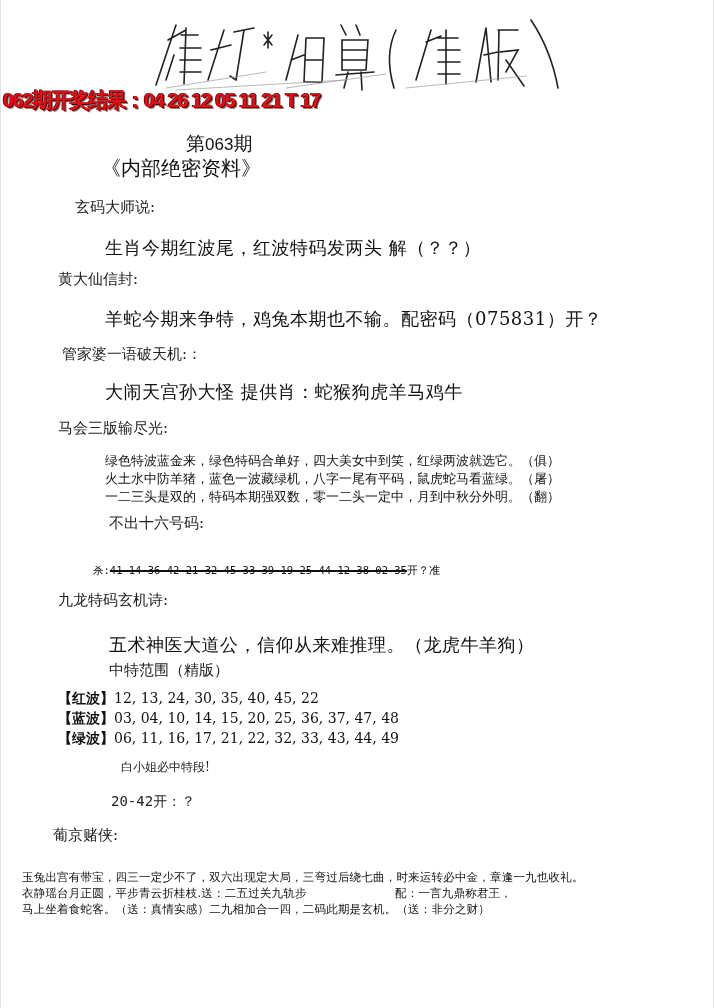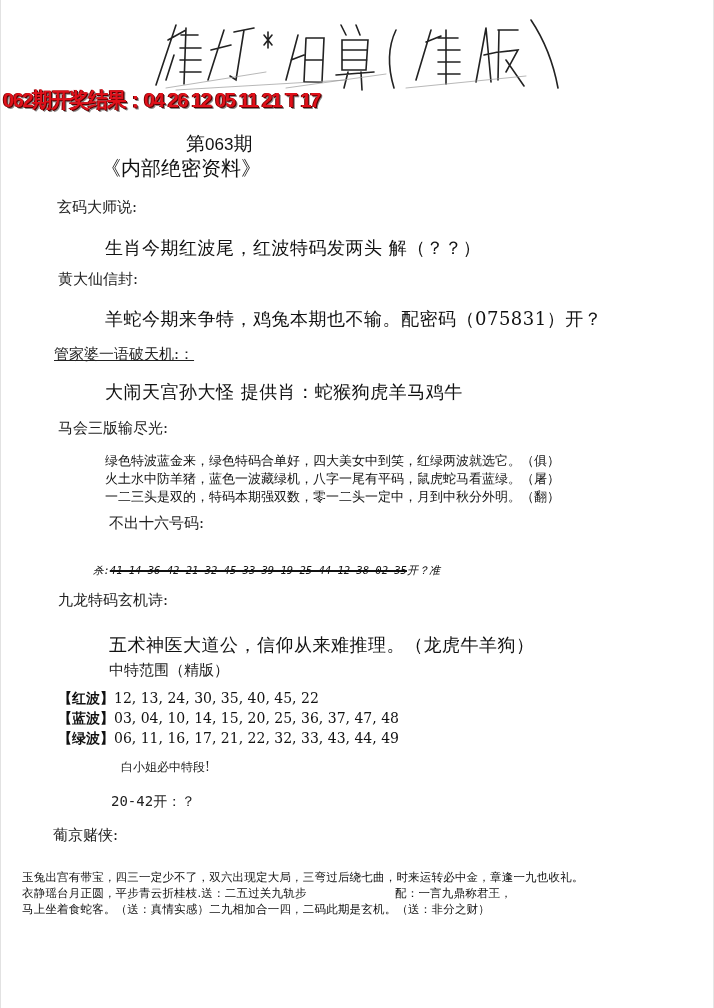--- a/index.html
+++ b/index.html
@@ -25,21 +25,21 @@
   }
   .issue { left: 145px; top: 131px; font-size: 19px; font-family: "DejaVu Sans", sans-serif; margin-left: 40px; }
   .issue .num { font-family: "Liberation Sans", sans-serif; font-size: 17px; }
 
   .doc-title { left: 100px; top: 155px; font-size: 20px; }
   .label { font-size: 15px; color: #222; }
   .big { font-size: 18px; letter-spacing: 0.5px; }
   .mid { font-size: 13px; font-family: "DejaVu Sans", sans-serif; }
 
   .kill {
-    left: 92px; top: 563px; font-size: 10.5px; font-family: "DejaVu Sans Mono", monospace; font-style: italic;
+    left: 92px; top: 563px; font-size: 10.5px; font-family: "DejaVu Sans Mono", monospace;
   }
   .kill .strike { text-decoration: line-through; text-decoration-thickness: 1.5px; }
   .kill .open { font-family: "DejaVu Sans", sans-serif; font-size: 11px; }
 
   .wave { font-size: 14px; font-family: "DejaVu Serif", serif; }
   .wave .br { font-weight: bold; }
 
   .small { font-size: 11.5px; font-family: "DejaVu Sans", sans-serif; letter-spacing: 0.2px; }
 </style>
 </head>
@@ -72,27 +72,27 @@
 </div>
 
 <div class="abs result">062期开奖结果：04 26 12 05 11 21 T 17</div>
 
 <div class="abs issue">
   <span>第</span><span class="num">063</span><span>期</span>
 </div>
 
 <div class="abs doc-title">《内部绝密资料》</div>
 
-<div class="abs label" style="left:56px; top:198px;">玄码大师说:</div>
+<div class="abs label" style="left:74px; top:198px;">玄码大师说:</div>
 <div class="abs big" style="left:104px; top:236px;">生肖今期红波尾，红波特码发两头 解（？？）</div>
 
 <div class="abs label" style="left:57px; top:270px;">黄大仙信封:</div>
 <div class="abs big" style="left:104px; top:307px;">羊蛇今期来争特，鸡兔本期也不输。配密码（075831）开？</div>
 
-<div class="abs label" style="left:53px; top:345px;text-decoration:underline;">管家婆一语破天机:：</div>
+<div class="abs label" style="left:61px; top:345px;">管家婆一语破天机:：</div>
 <div class="abs big" style="left:104px; top:380px;">大闹天宫孙大怪 提供肖：蛇猴狗虎羊马鸡牛</div>
 
 <div class="abs label" style="left:57px; top:419px;">马会三版输尽光:</div>
 <div class="abs mid" style="left:104px; top:452px;">绿色特波蓝金来，绿色特码合单好，四大美女中到笑，红绿两波就选它。（俱）</div>
 <div class="abs mid" style="left:104px; top:470px;">火土水中防羊猪，蓝色一波藏绿机，八字一尾有平码，鼠虎蛇马看蓝绿。（屠）</div>
 <div class="abs mid" style="left:104px; top:488px;">一二三头是双的，特码本期强双数，零一二头一定中，月到中秋分外明。（翻）</div>
 <div class="abs label" style="left:108px; top:514px;">不出十六号码:</div>
 
 <div class="abs kill">
   <span>杀:</span><span class="strike">41 14 36 42 21 32 45 33 39 19 25 44 12 38 02 35</span><span class="open">开？准</span>

